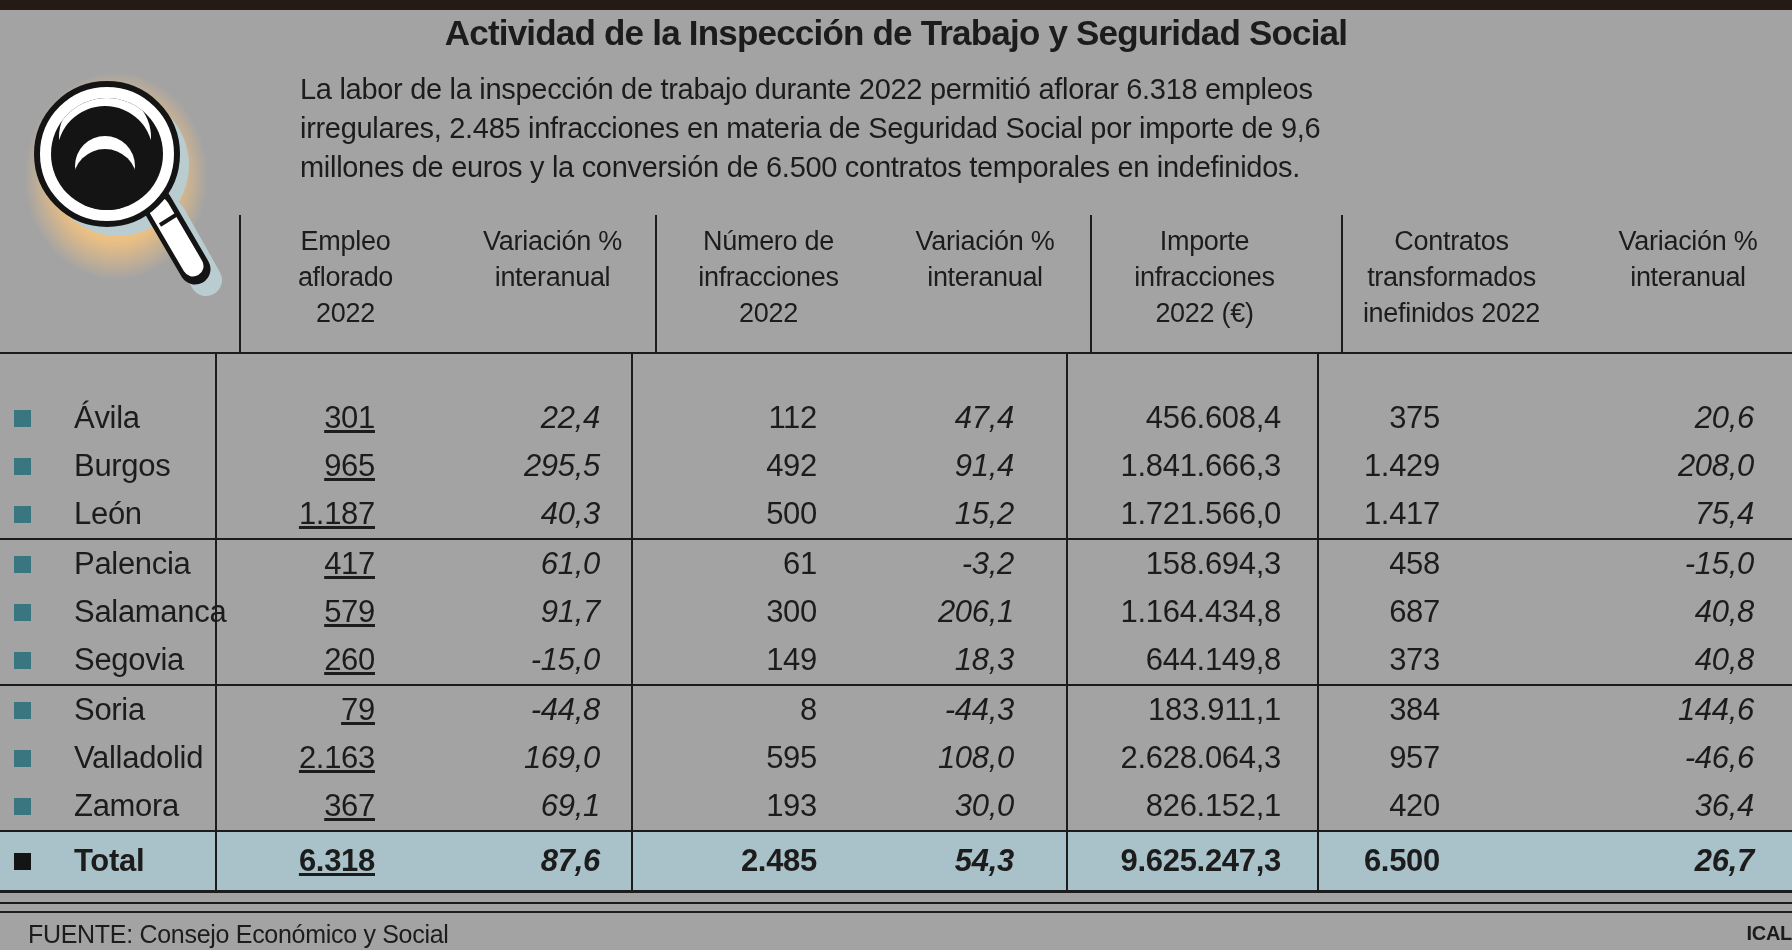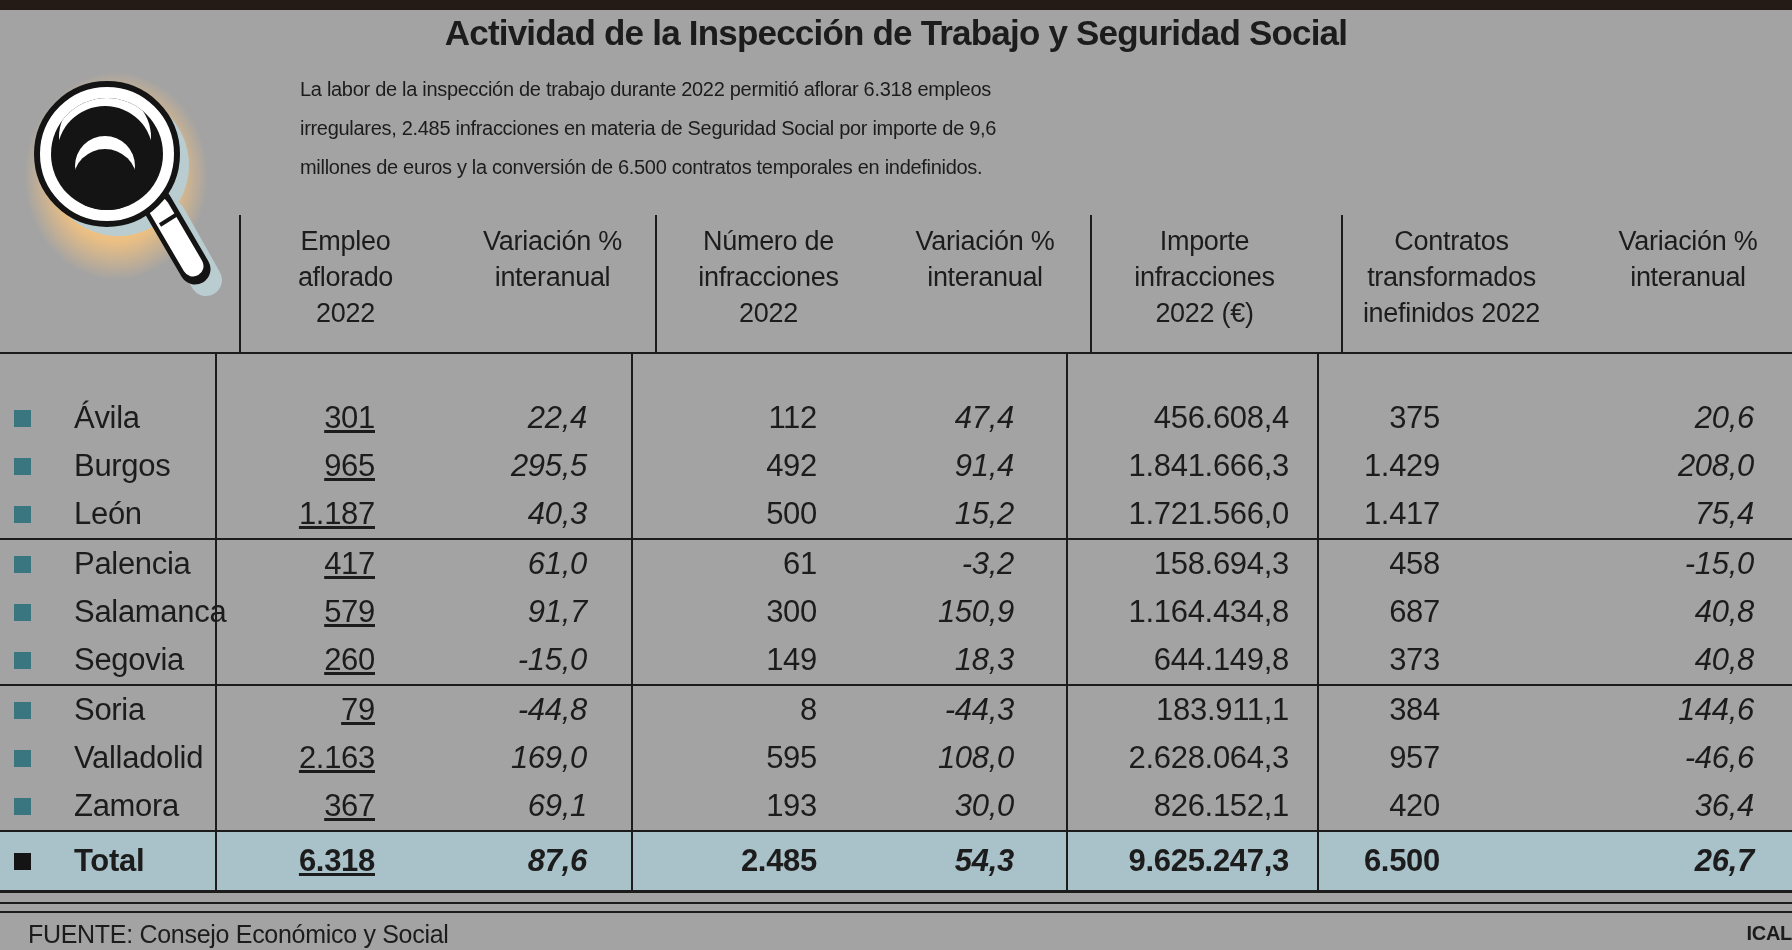--- a/index.html
+++ b/index.html
@@ -10,42 +10,42 @@
     font-family:"Liberation Sans", sans-serif;
     color:#1c1c1c;
     overflow:hidden;
     letter-spacing:-0.3px;
   }
   .topbar{position:absolute;top:0;left:0;width:1792px;height:10px;background:#241a16;}
   .title{
     position:absolute;top:13px;left:0;width:1792px;
     text-align:center;font-size:35px;font-weight:bold;letter-spacing:-0.8px;
   }
-  .intro{position:absolute;top:70px;left:300px;width:1280px;font-size:20px;line-height:39px;}
+  .intro{position:absolute;top:70px;left:300px;width:1280px;font-size:29px;line-height:39px;}
   .icon-wrap{position:absolute;top:58px;left:14px;width:215px;height:240px;}
 
   
   .table{position:absolute;top:215px;left:0;width:1792px;}
   .tr{display:grid;grid-template-columns:215px 235px 181px 249px 186px 251px 243px 232px;align-items:center;}
   .tr>div{box-sizing:border-box;height:100%;display:flex;align-items:center;}
   .thead{height:137px;}
   .thead>div{align-items:flex-start;justify-content:center;text-align:center;
     font-size:27px;line-height:36px;padding-top:8px;white-space:pre-line;margin-left:24px;}
   .tspacer{height:40px;}
   .trow{height:48px;font-size:31px;}
   .c2,.c4,.c6,.c7{border-left:2px solid #1c1c1c;}
   .name{padding-left:14px;gap:28px;}
   .bullet{display:inline-block;width:17px;height:17px;background:#3a7680;margin-right:15px;flex:0 0 auto;}
   .num{justify-content:flex-end;}
   .it{font-style:italic;}
   .c2.num{padding-right:75px;text-decoration:underline;}
-  .c3.num{padding-right:44px;}
+  .c3.num{padding-right:31px;}
   .c4.num{padding-right:63px;}
   .c5.num{padding-right:52px;}
-  .c6.num{padding-right:28px;}
+  .c6.num{padding-right:36px;}
   .c7.num{padding-right:120px;}
   .c8.num{padding-right:38px;}
   .hsep{height:0;border-top:2px solid #1c1c1c;}
   .headrule{height:0;border-top:2px solid #1c1c1c;}
   .total{height:58px;background:#a9c1c8;font-weight:bold;border-bottom:3px solid #1c1c1c;}
   .total .bullet{background:#141414;}
   .dblrule{margin-top:9px;height:7px;border-top:2px solid #1c1c1c;border-bottom:2px solid #1c1c1c;}
   .footer{position:relative;margin-top:7px;height:32px;font-size:25px;}
   .source{position:absolute;left:8px;top:0;margin-left:20px;}
   .credit{position:absolute;right:0;top:2px;font-weight:bold;font-size:20px;}
@@ -192,21 +192,21 @@
     </div>
 
     <div class="tr trow">
       <div class="c1 name">
           <span class="bullet"></span>
           <span>Salamanca</span>
         </div>
       <div class="c2 num">579</div>
       <div class="c3 num it">91,7</div>
       <div class="c4 num">300</div>
-      <div class="c5 num it">150,9</div>
+      <div class="c5 num it">206,1</div>
       <div class="c6 num">1.164.434,8</div>
       <div class="c7 num">687</div>
       <div class="c8 num it">40,8</div>
     </div>
 
     <div class="tr trow">
       <div class="c1 name">
           <span class="bullet"></span>
           <span>Segovia</span>
         </div>

